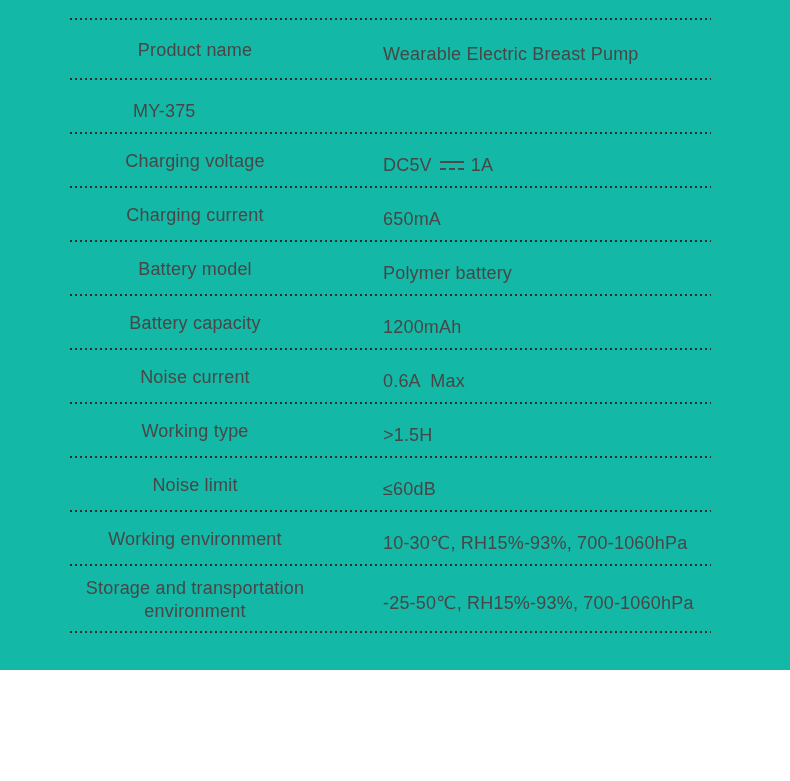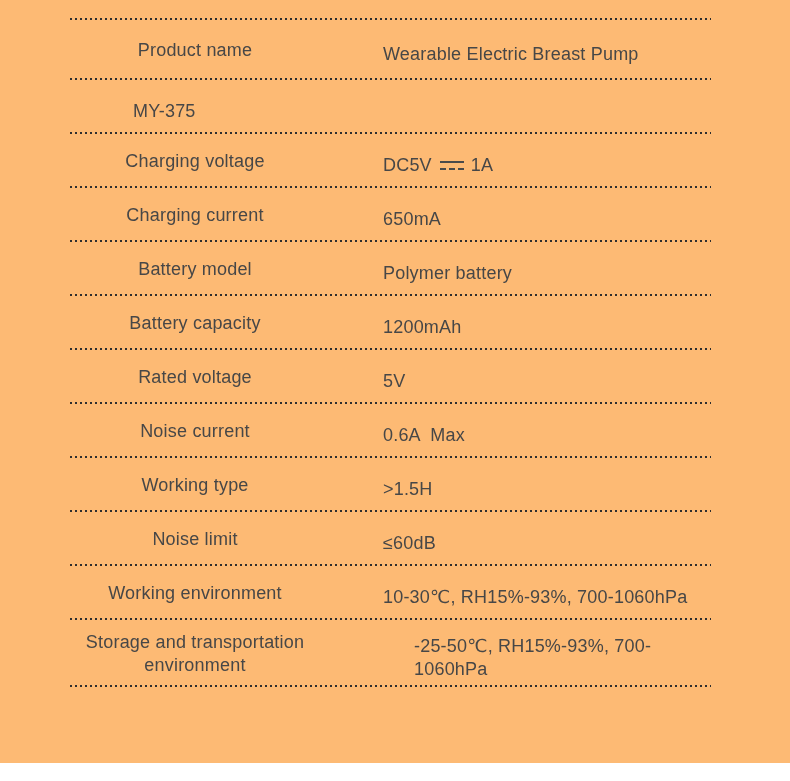--- a/index.html
+++ b/index.html
@@ -4,22 +4,22 @@
 <style>
   html, body {
     margin: 0;
     padding: 0;
     background: #ffffff;
     font-family: "Liberation Sans", "DejaVu Sans", sans-serif;
   }
   .canvas {
     position: relative;
     width: 790px;
-    height: 763px;
-    background: #fdba74;
+    height: 670px;
+    background: #14b8a6;
     overflow: hidden;
   }
   .spec-table {
     position: absolute;
     left: 70px;
     top: 18px;
     width: 641px;
   }
   
   .spec-table::before {
@@ -29,21 +29,21 @@
     background-image: repeating-linear-gradient(90deg,
       #2e2e2e 0, #2e2e2e 2px, transparent 2px, transparent 5px);
   }
   .row {
     display: flex;
     align-items: center;
     min-height: 54px;
     position: relative;
   }
   .row:first-of-type { min-height: 60px; }
-  .row:last-of-type  { min-height: 67px; gap: 31px; }
+  .row:last-of-type  { min-height: 67px; }
   
   .row::after {
     content: "";
     position: absolute;
     left: 0;
     right: 0;
     bottom: 0;
     height: 2px;
     background-image: repeating-linear-gradient(90deg,
       #2e2e2e 0, #2e2e2e 2px, transparent 2px, transparent 5px);
@@ -111,24 +111,20 @@
       </div>
       <div class="row">
         <div class="label">Battery model</div>
         <div class="value">Polymer battery</div>
       </div>
       <div class="row">
         <div class="label">Battery capacity</div>
         <div class="value">1200mAh</div>
       </div>
       <div class="row">
-        <div class="label">Rated voltage</div>
-        <div class="value">5V</div>
-      </div>
-      <div class="row">
         <div class="label">Noise current</div>
         <div class="value">0.6A  Max</div>
       </div>
       <div class="row">
         <div class="label">Working type</div>
         <div class="value">&gt;1.5H</div>
       </div>
       <div class="row">
         <div class="label">Noise limit</div>
         <div class="value">≤60dB</div>

